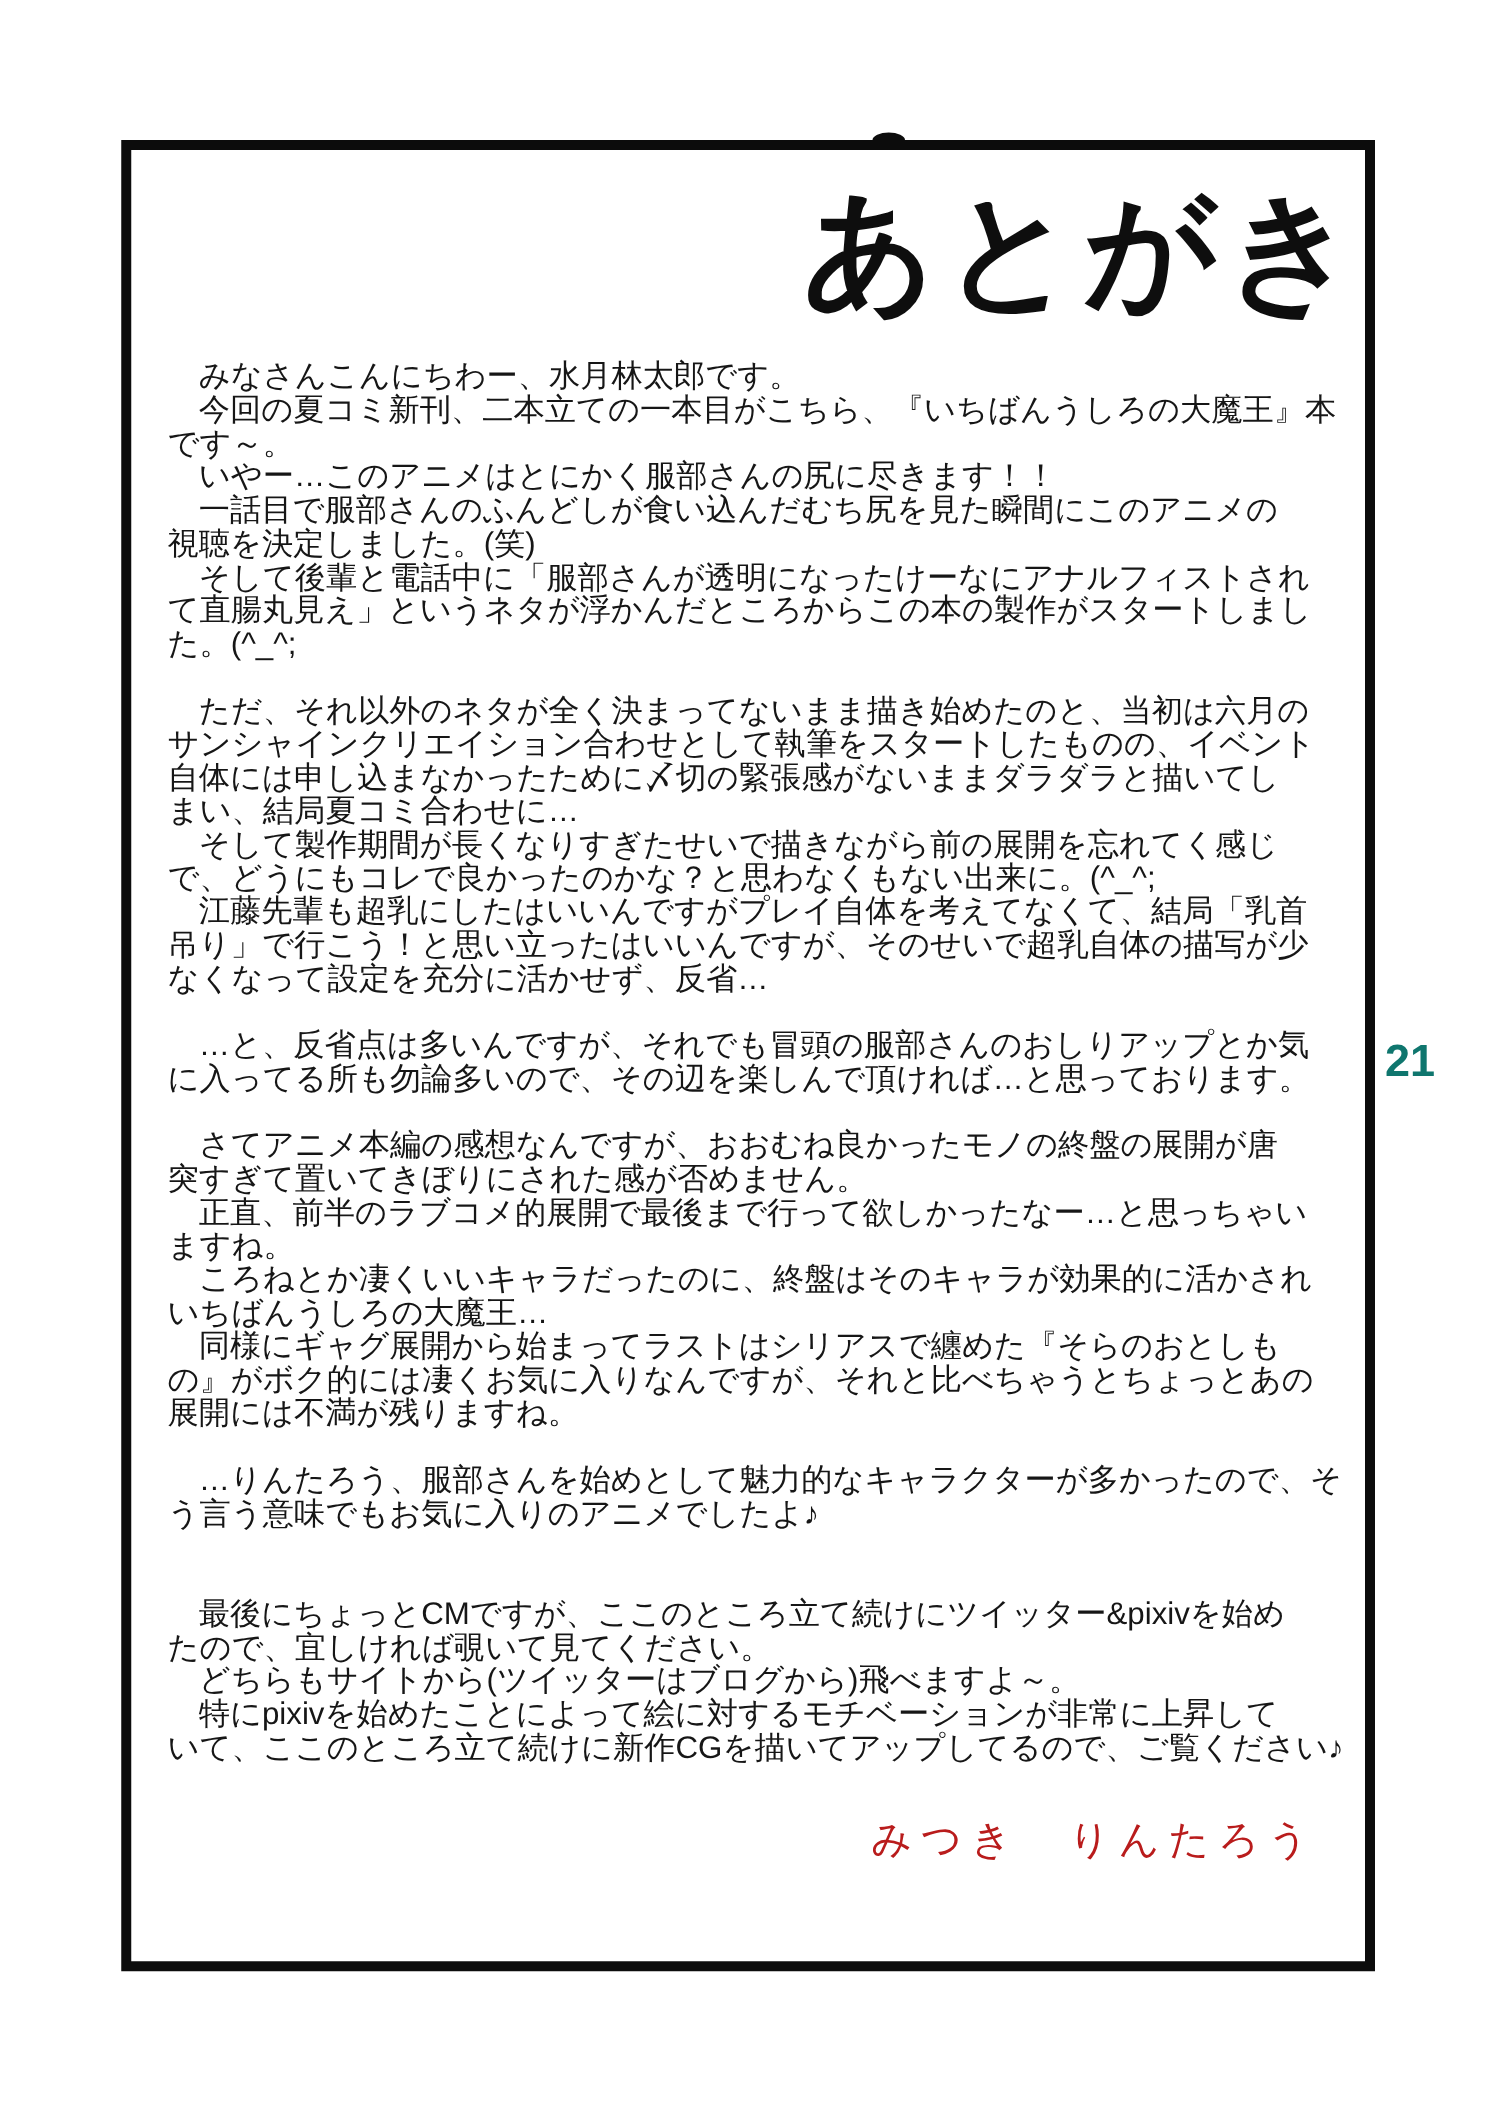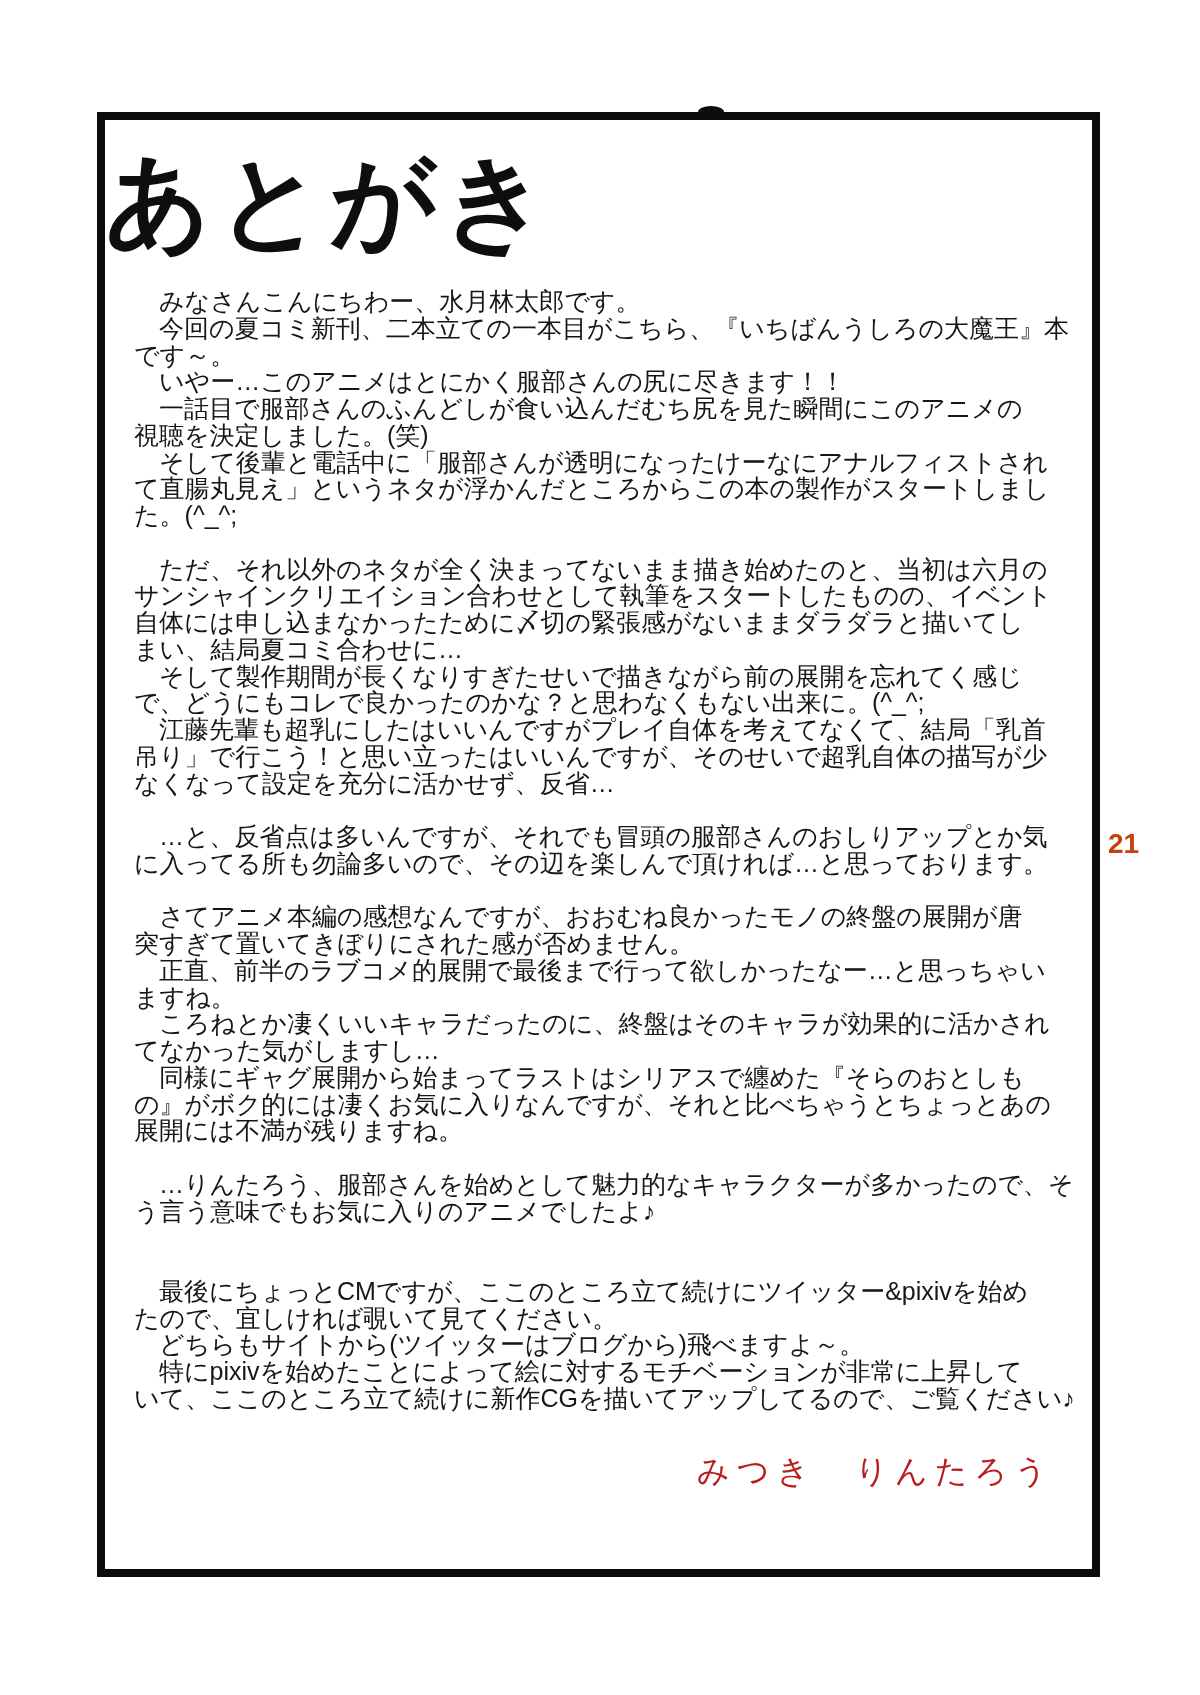--- a/index.html
+++ b/index.html
@@ -31,21 +31,21 @@
     width: 26px;
     height: 12px;
     background: #0c0c0c;
     border-radius: 50% 50% 0 0;
   }
   .title {
     position: absolute;
     top: 26px;
     left: 0;
     width: 100%;
-    text-align: left;
+    text-align: right;
     font-size: 104px;
     line-height: 110px;
     font-weight: bold;
     color: #0e0e0e;
     letter-spacing: 6px;
   }
   .body-text {
     position: absolute;
     top: 168px;
     left: 29px;
@@ -57,23 +57,23 @@
   }
   .line {
     white-space: pre;
     height: 26.75px;
     overflow: visible;
   }
   .page-number {
     position: absolute;
     left: 1108px;
     top: 828px;
-    font-size: 28px;
+    font-size: 36px;
     font-weight: bold;
-    color: #c2410c;
+    color: #0f766e;
   }
   .signature {
     position: absolute;
     top: 1330px;
     right: 38px;
     font-size: 32px;
     font-weight: normal;
     color: #b91c1c;
     letter-spacing: 7px;
   }
@@ -110,21 +110,21 @@
         <div class="line">なくなって設定を充分に活かせず、反省…</div>
         <div class="line">&nbsp;</div>
         <div class="line">　…と、反省点は多いんですが、それでも冒頭の服部さんのおしりアップとか気</div>
         <div class="line">に入ってる所も勿論多いので、その辺を楽しんで頂ければ…と思っております。</div>
         <div class="line">&nbsp;</div>
         <div class="line">　さてアニメ本編の感想なんですが、おおむね良かったモノの終盤の展開が唐</div>
         <div class="line">突すぎて置いてきぼりにされた感が否めません。</div>
         <div class="line">　正直、前半のラブコメ的展開で最後まで行って欲しかったなー…と思っちゃい</div>
         <div class="line">ますね。</div>
         <div class="line">　ころねとか凄くいいキャラだったのに、終盤はそのキャラが効果的に活かされ</div>
-        <div class="line">てなかった気がしますし…</div>
+        <div class="line">いちばんうしろの大魔王…</div>
         <div class="line">　同様にギャグ展開から始まってラストはシリアスで纏めた『そらのおとしも</div>
         <div class="line">の』がボク的には凄くお気に入りなんですが、それと比べちゃうとちょっとあの</div>
         <div class="line">展開には不満が残りますね。</div>
         <div class="line">&nbsp;</div>
         <div class="line">　…りんたろう、服部さんを始めとして魅力的なキャラクターが多かったので、そ</div>
         <div class="line">う言う意味でもお気に入りのアニメでしたよ♪</div>
         <div class="line">&nbsp;</div>
         <div class="line">&nbsp;</div>
         <div class="line">　最後にちょっとCMですが、ここのところ立て続けにツイッター&amp;pixivを始め</div>
         <div class="line">たので、宜しければ覗いて見てください。</div>

